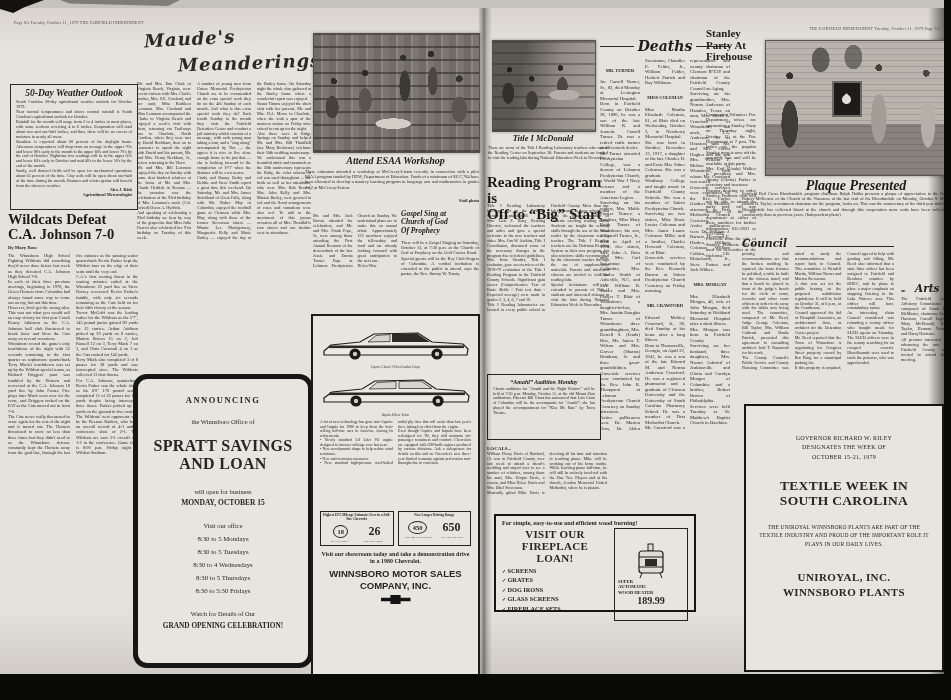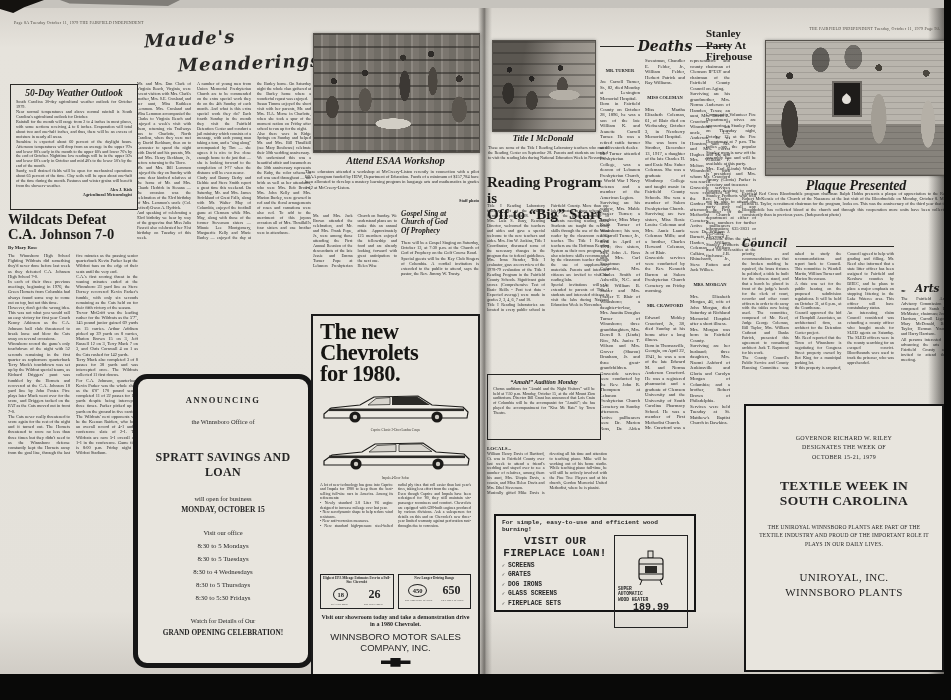--- a/index.html
+++ b/index.html
@@ -36,21 +36,21 @@
 
   
   .mscript{font-style:italic;font-weight:bold;font-size:18px;color:#2a2927;
            font-family:"DejaVu Serif",serif;letter-spacing:1px;}
 
   
   .spratt{left:133px;top:374px;width:180px;height:294px;border:5px solid #161616;border-radius:14px;
           background:#e8e5de;box-sizing:border-box;text-align:center;padding:12px 10px 0;}
   .sp1{font-size:8.5px;font-weight:bold;letter-spacing:1.5px;margin-top:4px;}
   .sp2{font-size:6.5px;margin-top:13px;}
-  .sp3{font-size:12px;font-weight:bold;margin-top:25px;letter-spacing:.3px;}
+  .sp3{font-size:16px;font-weight:bold;margin-top:12px;letter-spacing:.3px;}
   .sp4{font-size:6.5px;margin-top:15px;}
   .sp5{font-size:7.5px;font-weight:bold;margin-top:3px;}
   .sp6{font-size:6.5px;margin-top:15px;}
   .sphr{font-size:6.8px;margin-top:6px;}
   .sp7{font-size:6.5px;margin-top:16px;}
   .sp8{font-size:7.3px;font-weight:bold;margin-top:4px;}
 
   
   .chevy{left:311px;top:314px;width:169px;height:370px;border:2px solid #1c1c1c;background:#e8e5de;
          box-sizing:border-box;padding:6px 7px 0;}
@@ -60,21 +60,21 @@
            white-space:pre-line;height:88px;overflow:hidden;margin-top:3px;}
   .mil{display:flex;gap:4px;margin-top:3px;}
   .milbox{border:1px solid #222;flex:1;padding:2px;text-align:center;background:#e8e5de;}
   .milt{font-size:3.4px;font-weight:bold;line-height:1.15;}
   .milv{display:flex;justify-content:space-around;align-items:center;margin-top:2px;}
   .circv{border:1px solid #222;border-radius:50%;width:13px;height:11px;line-height:11px;
          font-weight:bold;font-size:6.5px;display:inline-block;}
   .plainv{font-weight:bold;font-size:12px;}
   .mils{display:flex;justify-content:space-around;font-size:2.8px;margin-top:1px;}
   .chvcta{font-size:6px;font-weight:bold;text-align:center;margin-top:5px;line-height:1.2;}
-  .dealer{font-family:"Liberation Sans",sans-serif;font-weight:normal;font-size:9.5px;text-align:center;
+  .dealer{font-family:"Liberation Sans",sans-serif;font-weight:bold;font-size:9.5px;text-align:center;
           margin-top:3px;line-height:1.2;white-space:pre-line;}
   .bowtie{width:30px;height:9px;background:#141414;margin:4px auto 0;
     clip-path:polygon(0% 30%,33% 30%,33% 0%,67% 0%,67% 30%,100% 30%,100% 70%,67% 70%,67% 100%,33% 100%,33% 70%,0% 70%);}
 
   
   .dhead{display:flex;align-items:center;gap:4px;}
   .dhead .rule{flex:1;height:0;border-top:1px solid #2b2a27;}
   .dtxt{font-style:italic;font-weight:bold;font-size:14px;color:#1d1c1a;font-family:"DejaVu Serif",serif;}
   .obh{font-weight:bold;font-size:4.5px;text-align:center;margin:4px 0 1px;break-after:avoid;}
   .obits{column-count:3;column-gap:5px;font-size:4.7px;line-height:1.17;text-align:justify;
@@ -86,25 +86,25 @@
   .sctxt{font-style:italic;font-weight:bold;font-size:10.5px;font-family:"DejaVu Serif",serif;color:#201f1d;}
   .scrule{flex:1;border-top:1px solid #2b2a27;height:0;position:relative;top:-2px;}
   .scmark{font-size:6px;}
 
   
   .uni{left:744px;top:404px;width:200px;height:268px;border:2.5px solid #151515;background:#e8e5de;
        box-sizing:border-box;text-align:center;padding-top:28px;}
   .u1{font-size:6px;line-height:1.55;letter-spacing:.3px;white-space:pre-line;}
   .utw{font-weight:bold;font-size:13.5px;margin-top:16px;line-height:1.15;white-space:pre-line;letter-spacing:.3px;}
   .ub{font-size:5.5px;line-height:1.55;width:172px;margin:14px auto 0;letter-spacing:.2px;}
-  .un{font-weight:normal;font-size:11px;margin-top:22px;line-height:1.3;white-space:pre-line;letter-spacing:.4px;}
+  .un{font-weight:bold;font-size:11px;margin-top:22px;line-height:1.3;white-space:pre-line;letter-spacing:.4px;}
 
   
   .fire{left:494px;top:514px;width:202px;height:98px;border:2px solid #151515;background:#e8e5de;
-        box-sizing:border-box;padding:3px 6px;font-family:Liberation Mono, monospace;}
+        box-sizing:border-box;padding:3px 6px;font-family:Liberation Serif, serif;}
   .fptag{font-weight:bold;font-size:6.2px;}
   .fpflex{display:flex;gap:6px;margin-top:2px;}
   .fpleft{flex:1;}
   .fpt{font-weight:bold;font-size:11px;text-align:center;line-height:1.1;letter-spacing:.3px;}
   .fpitem{font-weight:bold;font-size:6.3px;margin-top:2.5px;}
   .fpitem::before{content:"✓ ";font-size:5px;}
   .fpprod{width:66px;border:1px solid #222;padding:14px 3px;text-align:left;}
   .fpname{font-weight:bold;font-size:4.6px;line-height:1.15;}
   .fpprice{font-weight:bold;font-size:10px;text-align:center;}
 
@@ -231,23 +231,20 @@
     <div class="sphr">8:30 to 5 Mondays</div>
     <div class="sphr">8:30 to 5 Tuesdays</div>
     <div class="sphr">8:30 to 4 Wednesdays</div>
     <div class="sphr">8:30 to 5 Thursdays</div>
     <div class="sphr">8:30 to 5:30 Fridays</div>
     <div class="sp7">Watch for Details of Our</div>
     <div class="sp8">GRAND OPENING CELEBRATION!</div>
   </div>
 
   <div class="abs chevy">
-    <div class="chvhead">The new
-Chevrolets
-for 1980.</div>
     <svg width="152" height="36" viewBox="0 0 152 36" style="margin-top:3px;">
       <path d="M4 26 L11 20 L40 17 L54 9 L98 8 L112 17 L143 19 L148 24 L147 30 L4 30 Z" fill="#ece9e2" stroke="#1d1c1a" stroke-width="1.2"></path>
       <path d="M72 9 L97 8.5 L110 17 L72 17 Z" fill="#2b2a27"></path>
       <path d="M56 10.5 L70 9.5 L70 16.5 L48 17 Z" fill="#d8d5ce" stroke="#1d1c1a" stroke-width=".7"></path>
       <rect x="9" y="20.5" width="135" height="2.6" fill="#2b2a27"></rect>
       <circle cx="35" cy="29" r="5.6" fill="#1b1a18"></circle>
         <circle cx="35" cy="29" r="2.2" fill="#cfccc5"></circle>
       <circle cx="117" cy="29" r="5.6" fill="#1b1a18"></circle>
         <circle cx="117" cy="29" r="2.2" fill="#cfccc5"></circle>
     </svg>

